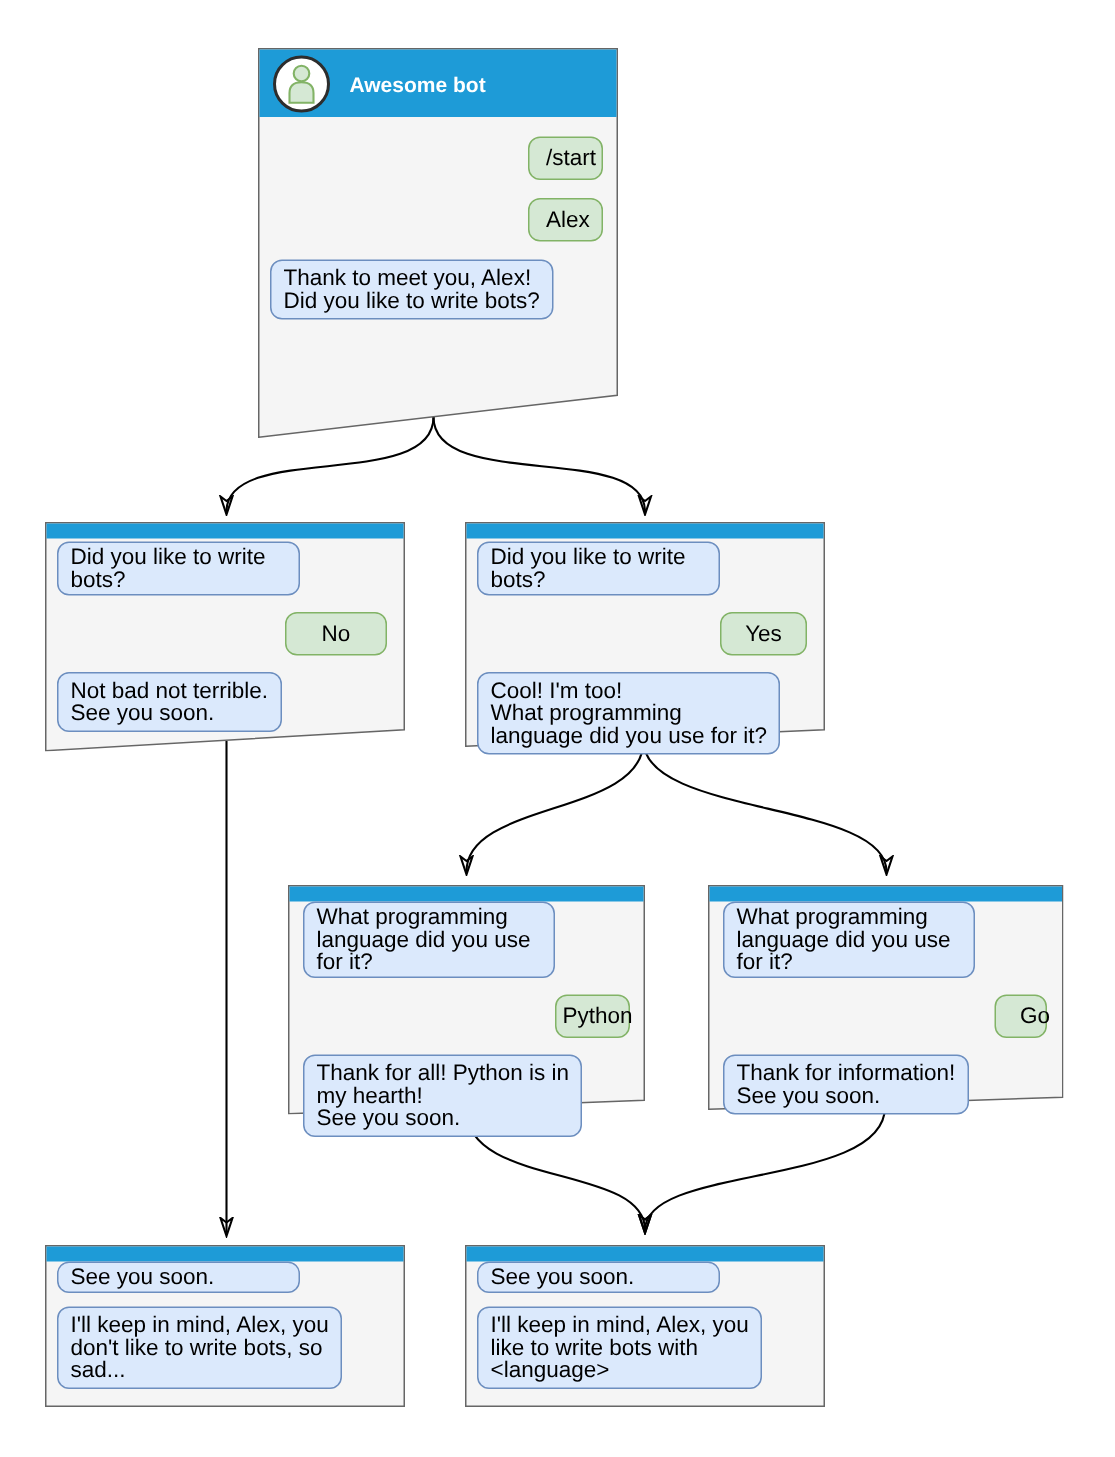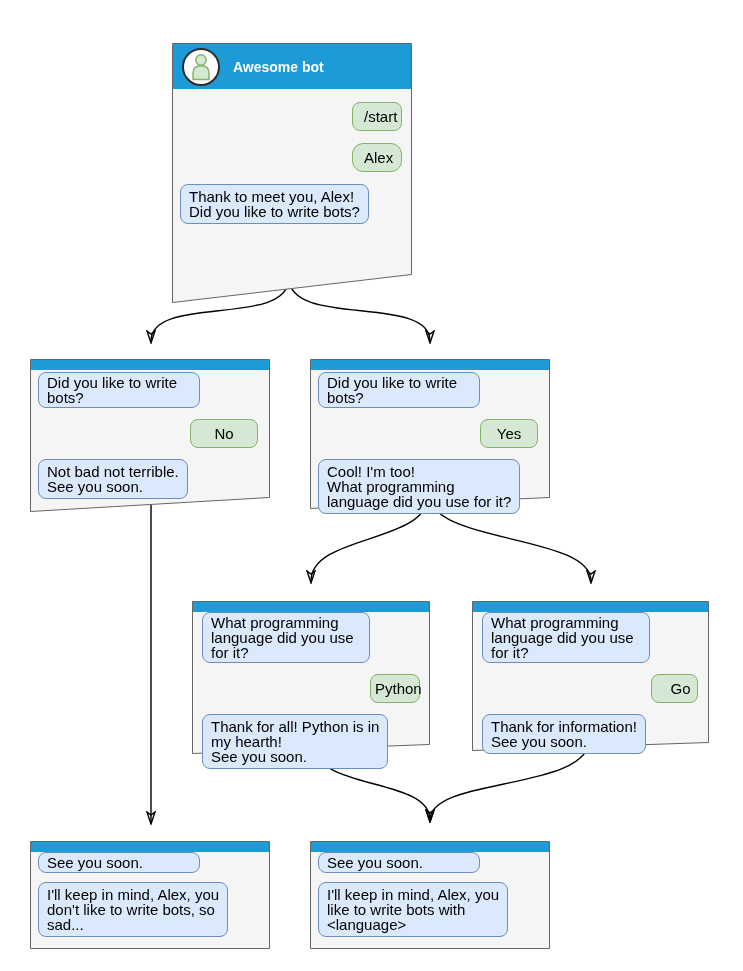--- a/index.html
+++ b/index.html
@@ -1,20 +1,20 @@
 <!DOCTYPE html>
 <html style="--header-blue: #1e9bd7; --window-bg: #f5f5f5; --window-border: #666666; --bot-bubble-bg: #dbe9fc; --bot-bubble-border: #6c8ebf; --user-bubble-bg: #d5e8d4; --user-bubble-border: #82b366; --title-text: #ffffff; --connector: #000000;"><head>
 <meta charset="utf-8">
 <style>
   html,body{margin:0;padding:0;background:#ffffff;}
   .canvas{position:relative;width:743px;height:971px;background:#ffffff;
           font-family:"Liberation Sans",sans-serif;overflow:hidden;}
   .connectors{position:absolute;left:0;top:0;width:743px;height:971px;}
   .connectors path{fill:none;stroke:var(--connector,#000);stroke-width:1.4px;}
-  .window{position:absolute;margin-top:11px;}
+  .window{position:absolute;}
   .win-bg{position:absolute;left:0;top:0;display:block;}
   .win-bg path{fill:var(--window-bg,#f5f5f5);stroke:var(--window-border,#666);stroke-width:1;}
   .titlebar{position:absolute;left:1px;top:1px;right:1px;height:45px;
             background:var(--header-blue,#1e9bd7);display:flex;align-items:center;
             gap:13px;padding-left:9px;box-sizing:border-box;}
   .avatar{width:38px;height:38px;border-radius:50%;background:#ffffff;
           border:2px solid #2d2d2d;display:flex;align-items:center;justify-content:center;
           box-sizing:border-box;flex:0 0 auto;}
   .title{color:var(--title-text,#fff);font-weight:bold;font-size:14px;}
   .thinbar{position:absolute;left:1px;top:1px;right:1px;height:10px;
@@ -56,21 +56,21 @@
       <span class="avatar">
         <svg width="24" height="28" viewBox="0 0 24 28">
           <circle cx="12" cy="7" r="5.2" fill="#d5e8d4" stroke="#82b366" stroke-width="1.4"></circle>
           <path d="M4,26.5 L4,20 Q4,12.8 12,12.8 Q20,12.8 20,20 L20,26.5 Z" fill="#d5e8d4" stroke="#82b366" stroke-width="1.4"></path>
         </svg>
       </span>
       <span class="title">Awesome bot</span>
     </div>
     <div class="msgs" style="top:46px;padding:13px 10px 0 8px;gap:12px;">
       <div class="bubble user-b" style="width:50px;">/start</div>
-      <div class="bubble user-b" style="width:50px;border-radius:11px;">Alex</div>
+      <div class="bubble user-b" style="width:50px;">Alex</div>
       <div class="bubble bot-b">Thank to meet you, Alex!
 Did you like to write bots?</div>
     </div>
   </div>
 
   <div class="window" style="left:30px;top:348px;width:240px;height:153px;">
     <svg class="win-bg" width="240" height="153">
       <path d="M0.5,0.5 L239.5,0.5 L239.5,138.5 L0.5,152.5 Z"></path>
     </svg>
     <div class="thinbar"></div>
@@ -112,21 +112,21 @@
   </div>
 
   <div class="window" style="left:472px;top:590px;width:237px;height:150px;">
     <svg class="win-bg" width="237" height="150">
       <path d="M0.5,0.5 L236.5,0.5 L236.5,141.5 L0.5,149.5 Z"></path>
     </svg>
     <div class="thinbar"></div>
     <div class="msgs" style="top:10px;padding:1px 11px 0 10px;gap:11px;">
       <div class="bubble bot-b tight" style="width:168px;">What programming
 language did you use for it?</div>
-      <div class="bubble user-b" style="width:47px;padding-left:16px;padding-right:4px;">Go</div>
+      <div class="bubble user-b" style="width:35px;padding-left:16px;padding-right:4px;">Go</div>
       <div class="bubble bot-b">Thank for information!
 See you soon.</div>
     </div>
   </div>
 
   <div class="window" style="left:30px;top:830px;width:240px;height:108px;">
     <svg class="win-bg" width="240" height="108">
       <path d="M0.5,0.5 L239.5,0.5 L239.5,107.5 L0.5,107.5 Z"></path>
     </svg>
     <div class="thinbar"></div>

